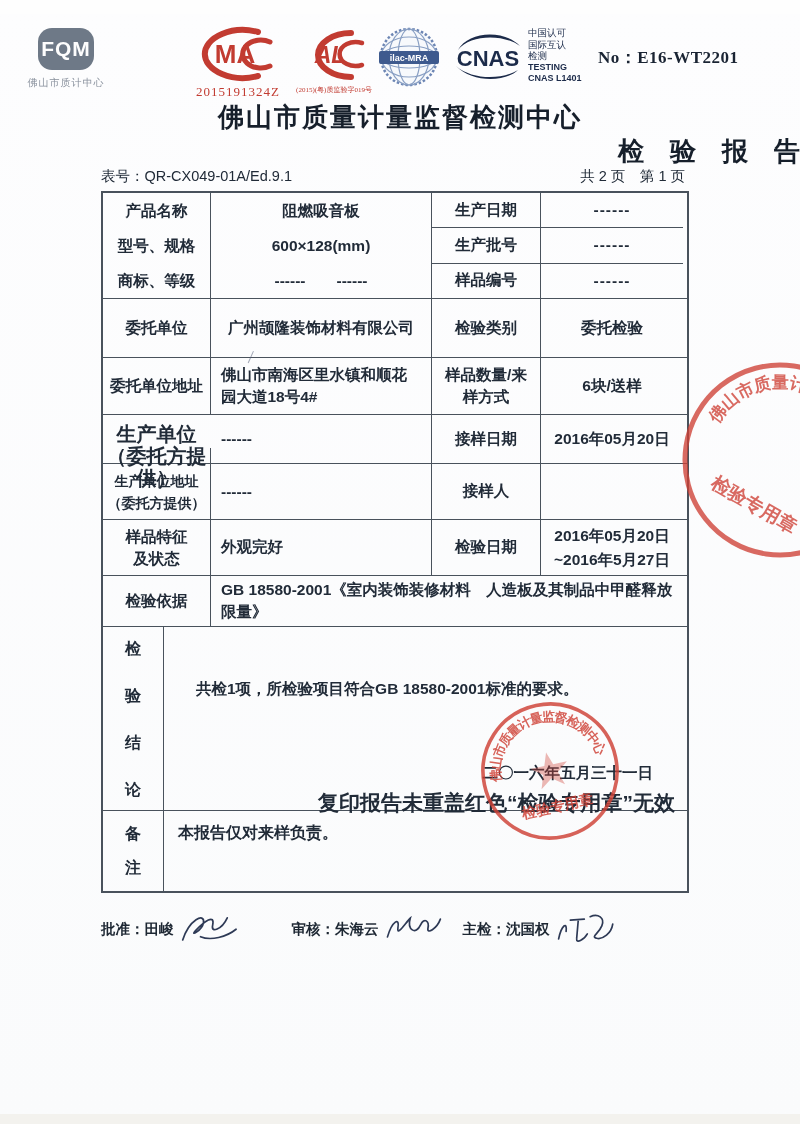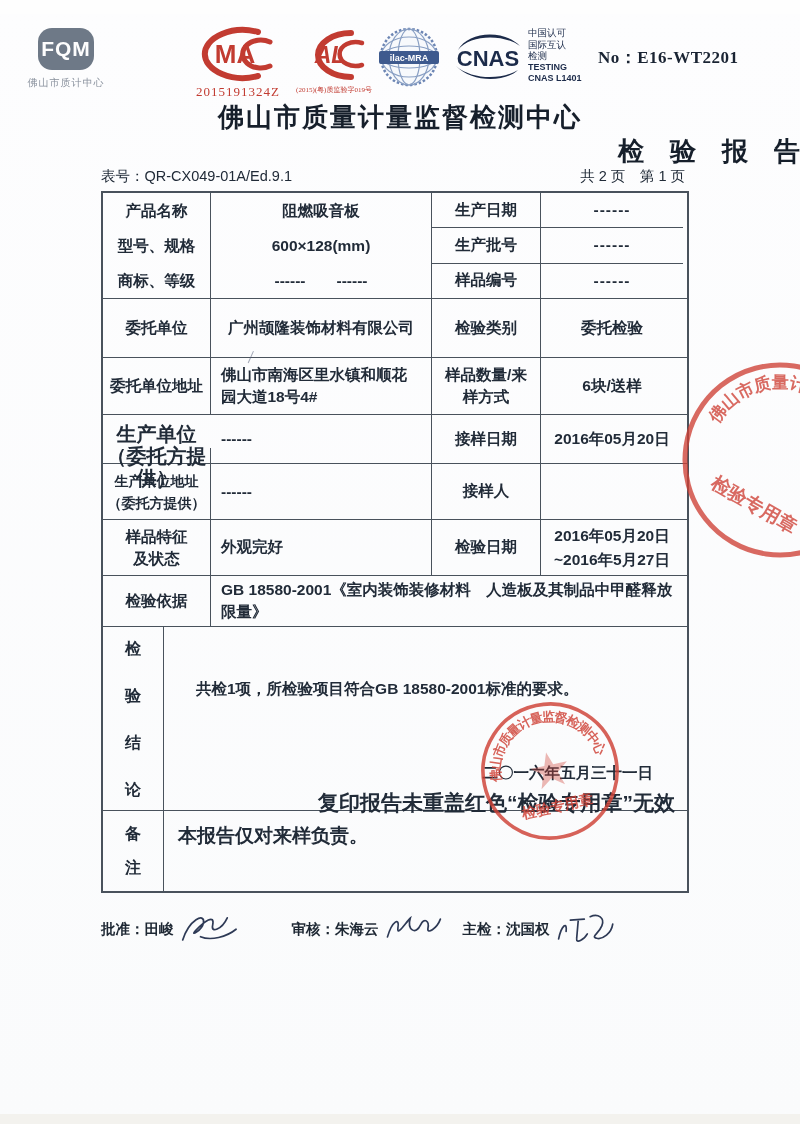--- a/index.html
+++ b/index.html
@@ -46,21 +46,21 @@
   .mval{width:142px;display:flex;align-items:center;justify-content:center;font-weight:600;font-size:15.5px;letter-spacing:1px;}
   .lh22{line-height:22px;}
   .vcell{box-sizing:border-box;width:61px;border-right:1.5px solid #49525c;
          display:flex;align-items:center;justify-content:center;font-weight:700;font-size:16px;text-align:center;}
   .vcell .tx4{white-space:pre-line;line-height:47px;}
   .vcell .tx2{white-space:pre-line;line-height:34px;}
   .wide{width:519px;position:relative;display:block;}
   .concl-text{position:absolute;left:32px;top:52px;font-size:15.5px;font-weight:600;}
   .concl-date{position:absolute;right:30px;top:136px;font-size:15.5px;font-weight:600;}
   .concl-note{position:absolute;right:8px;top:162px;font-size:21px;font-weight:600;}
-  .remark-text{position:absolute;left:14px;top:12px;font-size:19px;font-weight:600;}
+  .remark-text{position:absolute;left:14px;top:12px;font-size:16px;font-weight:600;}
   
   .footer-row{position:absolute;left:101px;top:906px;width:600px;height:46px;display:flex;align-items:center;
               font-size:14.5px;font-weight:700;color:#1d2733;}
   .sig{margin:0 4px;transform:rotate(-4deg);}
   .sig path{fill:none;stroke:#2e3a56;stroke-width:1.7;stroke-linecap:round;}
   .ft-gap1{margin-left:14px;} .ft-gap2{margin-left:44px;}
   
   .stamp{position:absolute;pointer-events:none;}
   .stray-mark{position:absolute;left:250px;top:352px;width:7px;height:13px;
               border-left:1.5px solid #55607a;transform:rotate(24deg);opacity:.55;}

